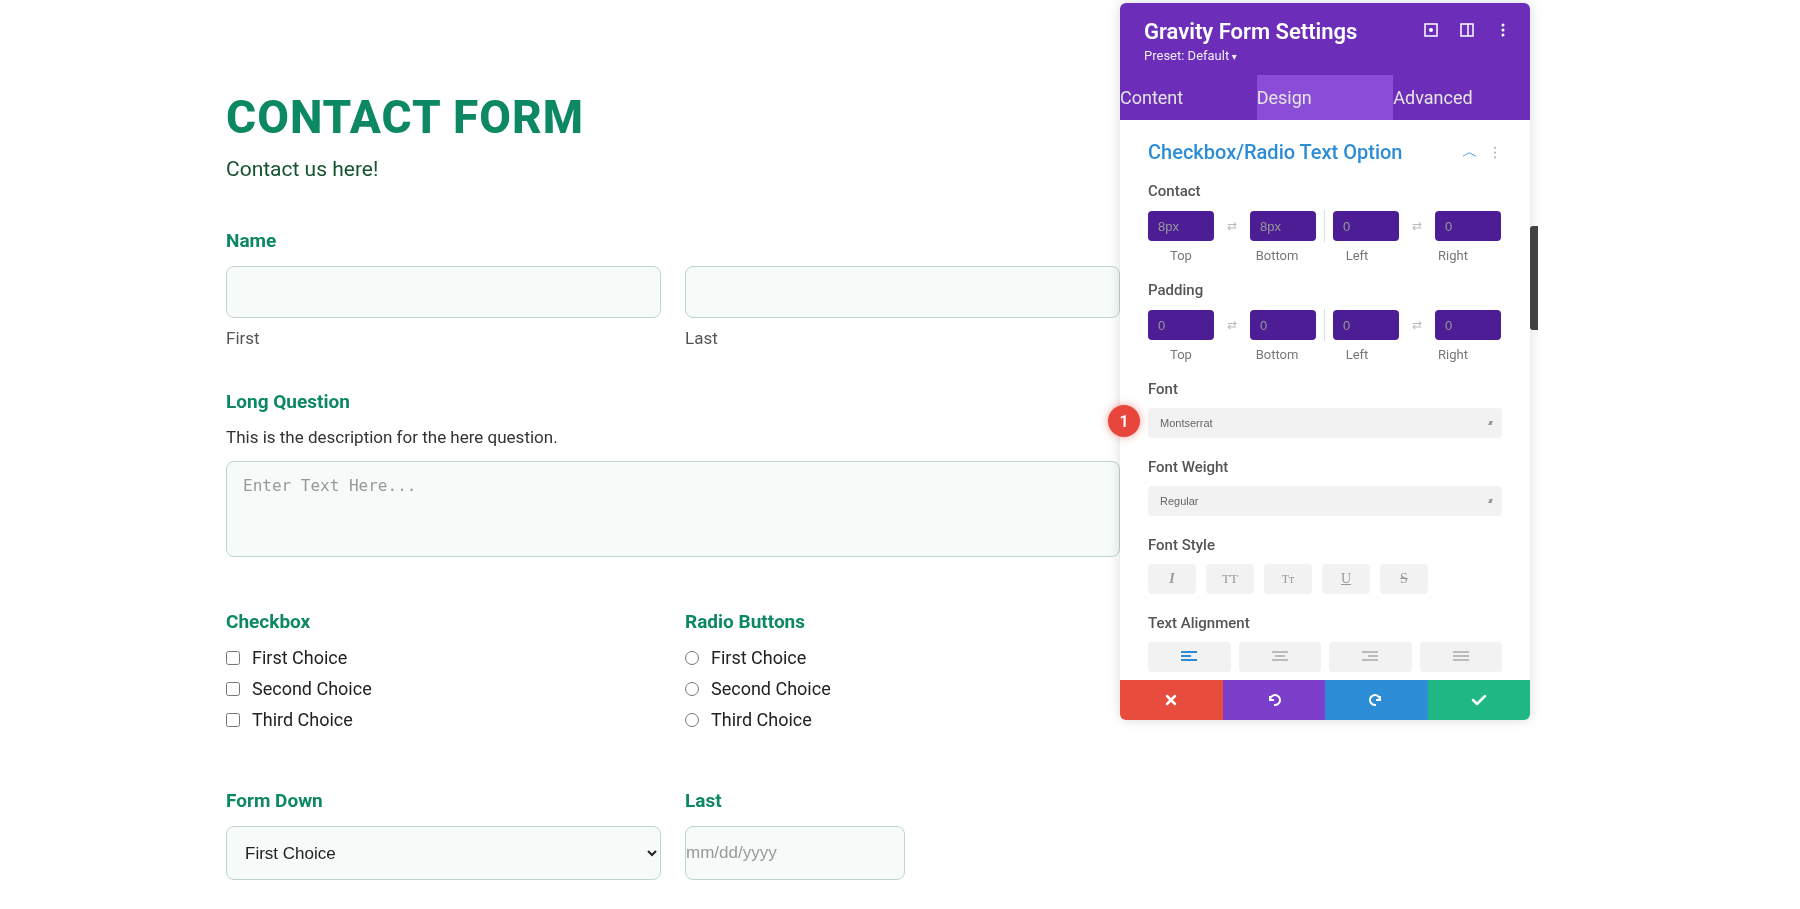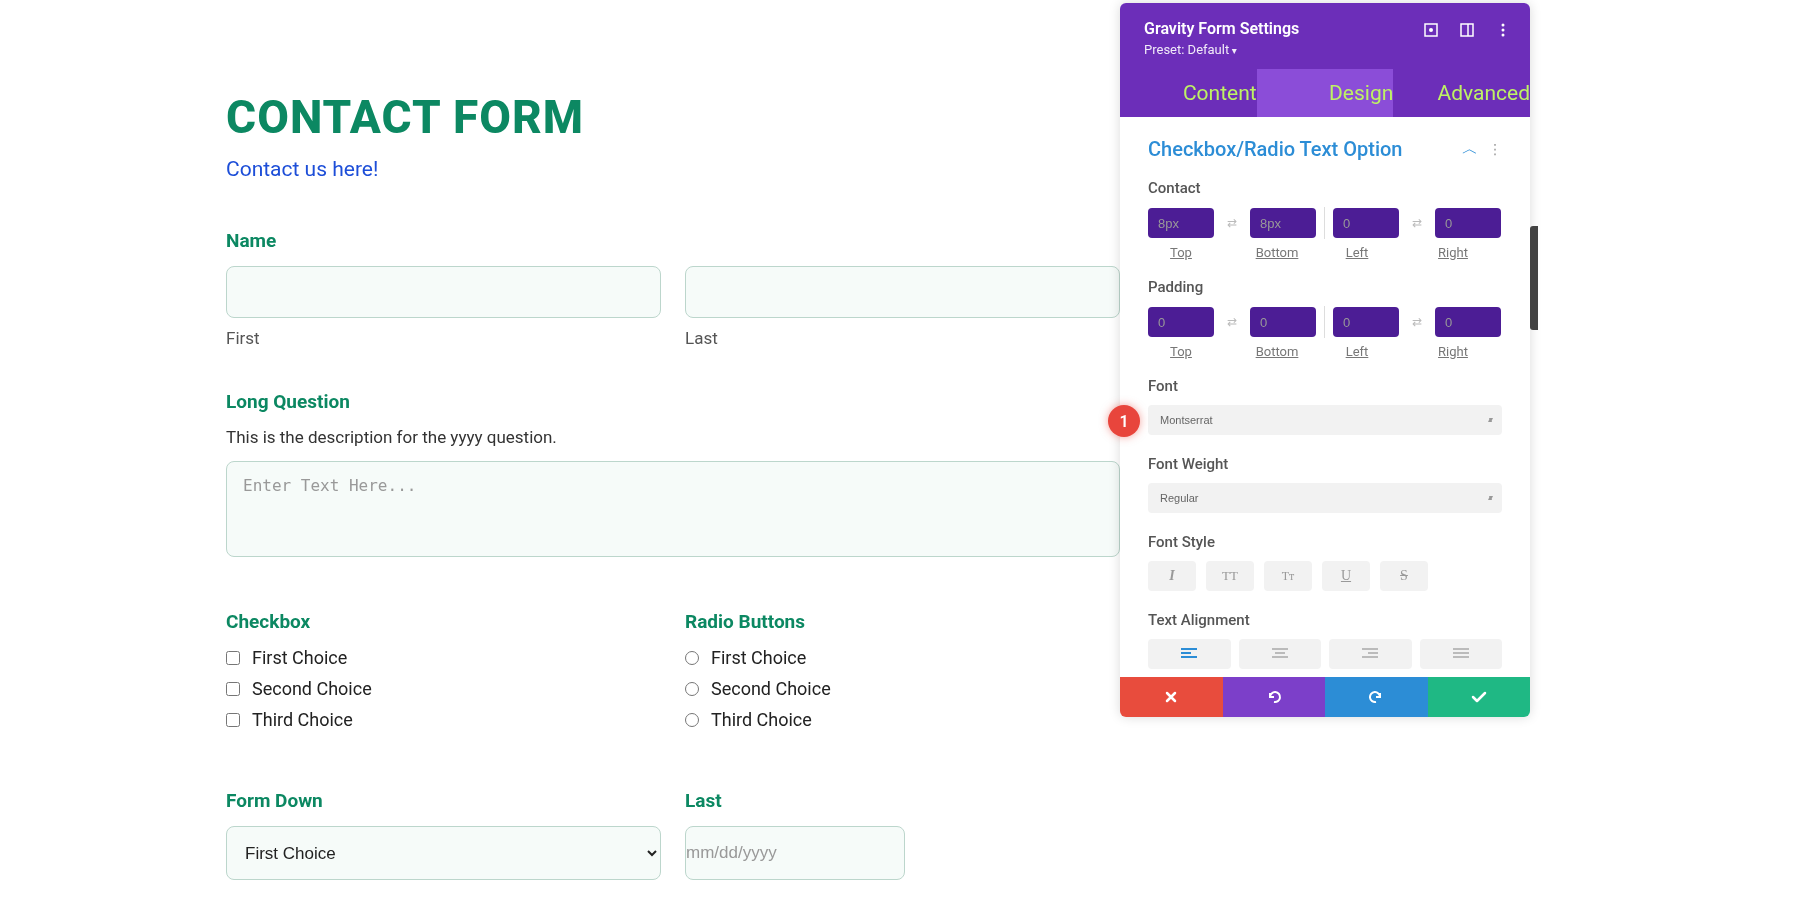--- a/index.html
+++ b/index.html
@@ -1,20 +1,20 @@
 <!DOCTYPE html>
 <html><head>
 <meta charset="utf-8">
 <style>
 * { box-sizing: border-box; margin: 0; padding: 0; }
 body { font-family: -apple-system, BlinkMacSystemFont, "Segoe UI", Roboto, sans-serif; background: #fff; width: 1800px; height: 909px; position: relative; overflow: hidden; }
 
 .main-content { padding: 90px 0 0 226px; width: 1120px; }
 .form-title { color: #0c8862; font-weight: 800; font-size: 46px; letter-spacing: 1px; margin-bottom: 13px; }
-.form-subtitle { color: #1d4ed8; font-size: 21px; margin-bottom: 48px; }
+.form-subtitle { color: #14532d; font-size: 21px; margin-bottom: 48px; }
 
 .field-label { color: #0c8862; font-weight: 700; font-size: 19px; margin-bottom: 14px; margin-top: 9px; }
 .field-desc { color: #333; font-size: 17px; margin-bottom: 14px; }
 .sub-label { color: #555; font-size: 17px; margin-top: 10px; }
 
 .name-row { display: flex; gap: 24px; margin-bottom: 42px; }
 .name-col { flex: 1; }
 .text-input { width: 100%; height: 52px; border: 1px solid #bcd6cc; border-radius: 8px; background: #f6fbf9; padding: 0 16px; font-size: 16px; }
 .textarea-input { width: 100%; height: 96px; border: 1px solid #bcd6cc; border-radius: 8px; background: #f6fbf9; padding: 14px 16px; font-size: 16px; resize: none; }
 
@@ -24,46 +24,46 @@
 
 .choice-item { display: flex; align-items: center; gap: 12px; margin-bottom: 10px; font-size: 18px; color: #222; }
 .choice-item input { width: 14px; height: 14px; }
 
 .select-input { width: 100%; height: 54px; border: 1px solid #bcd6cc; border-radius: 8px; background: #f6fbf9; padding: 0 14px; font-size: 17px; color: #222; }
 .date-input { width: 220px; height: 54px; border: 1px solid #bcd6cc; border-radius: 8px; background: #f6fbf9; padding: 0 0; font-size: 17px; color: #888; }
 
 
 .settings-panel { position: absolute; right: 270px; top: 3px; width: 410px; background: #fff; box-shadow: 0 0 12px rgba(0,0,0,0.15); border-radius: 6px; overflow: hidden; }
 .panel-header { background: #6c2eb9; color: #fff; padding: 16px 24px 12px; }
-.panel-title { font-size: 16px; font-weight: 600; }
+.panel-title { font-size: 22px; font-weight: 600; }
 .panel-preset { font-size: 13px; margin-top: 4px; opacity: 0.9; }
 .panel-preset::after { content: " ▾"; font-size: 10px; }
 .header-icons { position: absolute; right: 18px; top: 18px; display: flex; gap: 18px; }
 .header-icon { width: 18px; height: 18px; display: flex; align-items: center; justify-content: center; cursor: pointer; }
 .header-icon svg { fill: #fff; }
 
 .panel-tabs { background: #6c2eb9; display: flex; }
-.panel-tab { flex: 1; text-align: right; padding: 12px 0; color: #bef264; font-size: 21px; cursor: pointer; }
+.panel-tab { flex: 1; text-align: left; padding: 12px 0; color: #e5e5e5; font-size: 18px; cursor: pointer; }
 .panel-tab.active { background: #8b4dd8; }
 
 .panel-body { padding: 20px 28px 10px; max-height: 560px; overflow-y: auto; }
 .section-title-row { display: flex; align-items: center; justify-content: space-between; margin-bottom: 18px; }
 .section-title { color: #2c8dd6; font-size: 20px; font-weight: 500; }
 .section-icons { display: flex; gap: 10px; align-items: center; }
 .chevron-up { color: #2c8dd6; cursor: pointer; }
 .dots-icon { color: #999; cursor: pointer; font-size: 14px; }
 
 .setting-label { font-size: 15px; color: #555; margin-bottom: 10px; font-weight: 500; }
 .spacing-row { display: flex; align-items: center; gap: 6px; margin-bottom: 6px; position: relative; }
 .spacing-input { width: 66px; height: 30px; background: #4c1d95; border: none; border-radius: 4px; padding: 0 10px; font-size: 13px; color: #888; }
 .link-icon { width: 24px; font-size: 12px; color: #bbb; display: flex; align-items: center; justify-content: center; }
 .spacing-divider { width: 1px; height: 32px; background: #ddd; margin: 0 2px; }
 .spacing-labels { display: flex; margin-bottom: 18px; }
 .spacing-label-item { font-size: 13px; color: #777; text-align: center; }
-.sl-top { width: 66px; text-decoration: underline; }
+.sl-top { width: 66px; }
 .sl-gap { width: 30px; }
 
 .select-field { width: 100%; height: 30px; background: #f2f2f2; border: none; border-radius: 4px; padding: 0 12px; font-size: 11px; color: #666; margin-bottom: 20px; appearance: none; position: relative; }
 .select-wrap { position: relative; margin-bottom: 20px; }
 .select-wrap::after { content: "▴▾"; position: absolute; right: 12px; top: 50%; transform: translateY(-50%); font-size: 8px; color: #999; letter-spacing: -3px; line-height: 6px; display: flex; flex-direction: column; }
 .select-wrap .select-field { margin-bottom: 0; }
 
 .style-buttons { display: flex; gap: 10px; margin-bottom: 20px; }
 .style-btn { width: 48px; height: 30px; background: #f2f2f2; border: none; border-radius: 4px; display: flex; align-items: center; justify-content: center; font-size: 14px; color: #999; cursor: pointer; font-family: serif; }
 .style-btn.italic { font-style: italic; font-weight: bold; }
@@ -107,21 +107,21 @@
       </div>
       <div class="name-col">
         <input class="text-input" style="">
         <div class="sub-label">Last</div>
       </div>
     </div>
   </div>
 
   <div class="section">
     <div class="field-label">Long Question</div>
-    <div class="field-desc">This is the description for the yyyy question.</div>
+    <div class="field-desc">This is the description for the here question.</div>
     <textarea class="textarea-input" placeholder="Enter Text Here..." style=""></textarea>
   </div>
 
   <div class="section two-col">
     <div class="col">
       <div class="field-label">Checkbox</div>
       <label class="choice-item">
           <input type="checkbox" style="">
           <span>First Choice</span>
         </label>

